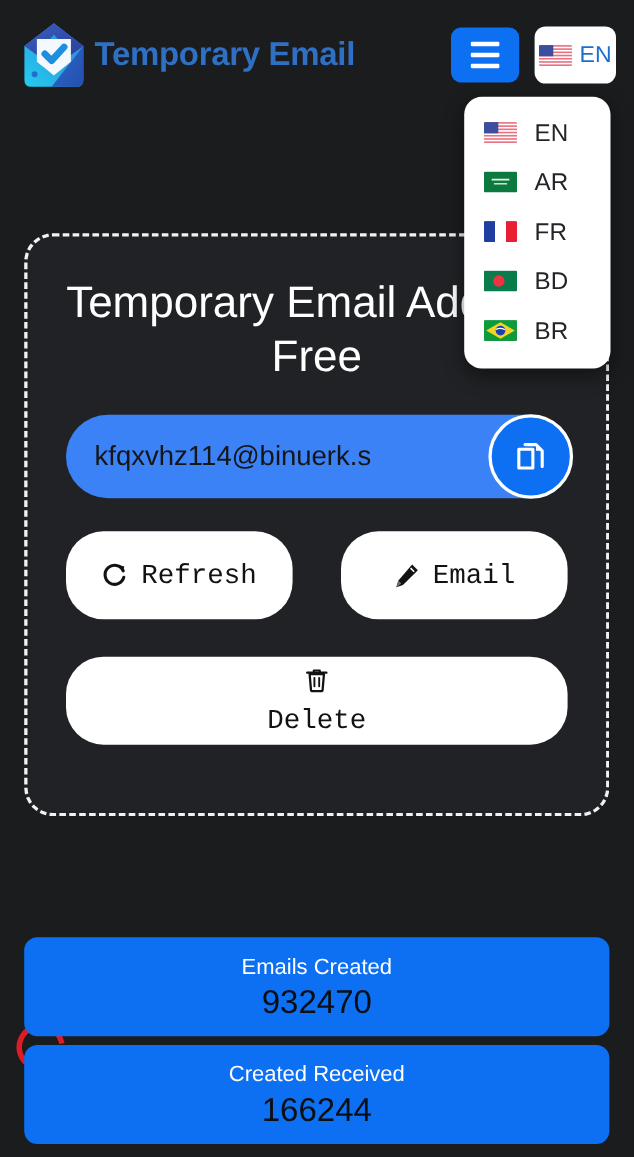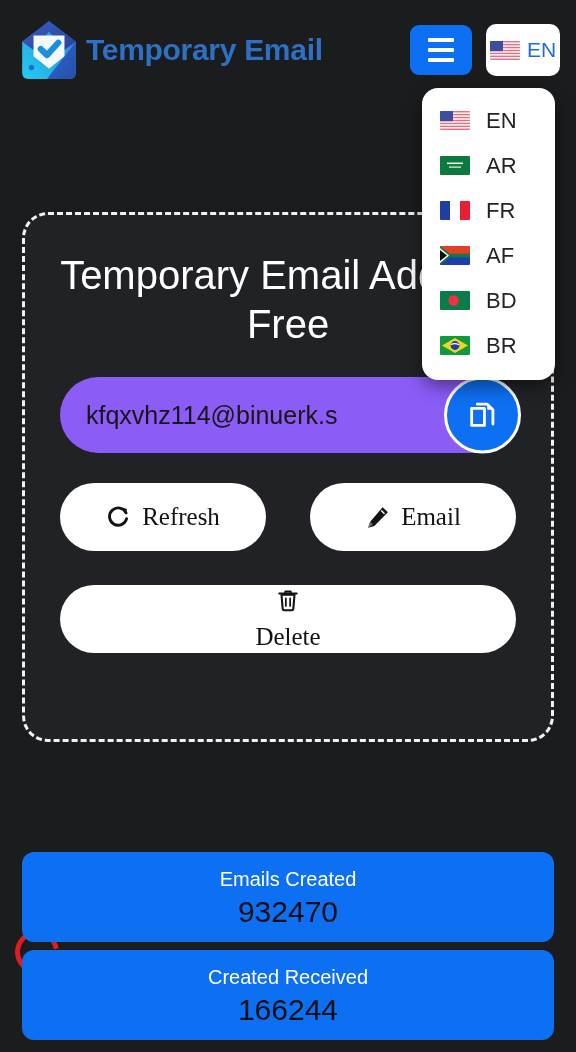--- a/index.html
+++ b/index.html
@@ -153,21 +153,21 @@
     font-size: 40px;
     line-height: 49px;
     font-weight: 400;
     padding: 0 20px;
   }
 
   .email-row {
     margin: 28px auto 0 auto;
     width: 456px;
     height: 76px;
-    background: #8b5cf6;
+    background: #3b82f6;
     border-radius: 38px;
     display: flex;
     align-items: center;
     padding-left: 26px;
     padding-right: 6px;
     position: relative;
   }
   .email-value {
     flex: 1 1 auto;
     font-size: 25px;
@@ -191,32 +191,32 @@
     cursor: pointer;
   }
 
   .btn-row {
     margin: 30px auto 0 auto;
     width: 456px;
     display: flex;
     justify-content: space-between;
   }
   .pill-btn {
-    height: 68px;
+    height: 80px;
     background: #ffffff;
     border: none;
     border-radius: 34px;
     display: flex;
     align-items: center;
     justify-content: center;
     gap: 10px;
     font-size: 25px;
     color: #121212;
     cursor: pointer;
-    font-family: Liberation Serif, serif;
+    font-family: Liberation Mono, monospace;
   }
   .pill-btn.half { width: 206px; }
   .pill-btn.full { width: 456px; margin: 34px auto 0 auto; flex-direction: column; }
 
   .icn { display: block; flex: 0 0 auto; }
 
   
   .stats {
     position: absolute;
     left: 22px;
@@ -361,31 +361,20 @@
 
     <div class="lang-option">
       <svg class="flag" viewBox="0 0 30 19">
         <rect width="10" height="19" x="0" fill="#1f3ea0"></rect>
         <rect width="10" height="19" x="10" fill="#ffffff"></rect>
         <rect width="10" height="19" x="20" fill="#e81f34"></rect>
       </svg>
       <span class="opt-label">FR</span>
     </div>
 
-    <div class="lang-option">
-      <svg class="flag" viewBox="0 0 30 19">
-        <rect width="30" height="9.5" y="0" fill="#e2402a"></rect>
-        <rect width="30" height="9.5" y="9.5" fill="#1b3fae"></rect>
-        <path d="M0 0 L12 9.5 L0 19 Z" fill="#0f7d3c"></path>
-        <path d="M0 2 L9 9.5 L0 17 Z" fill="#ffffff"></path>
-        <path d="M0 4 L7 9.5 L0 15 Z" fill="#111111"></path>
-        <rect x="11" y="7.7" width="19" height="3.6" fill="#0f7d3c"></rect>
-      </svg>
-      <span class="opt-label">AF</span>
-    </div>
 
     <div class="lang-option">
       <svg class="flag" viewBox="0 0 30 19">
         <rect width="30" height="19" fill="#0a7b4a"></rect>
         <circle cx="13.5" cy="9.5" r="5.2" fill="#ef3340"></circle>
       </svg>
       <span class="opt-label">BD</span>
     </div>
 
     <div class="lang-option">

